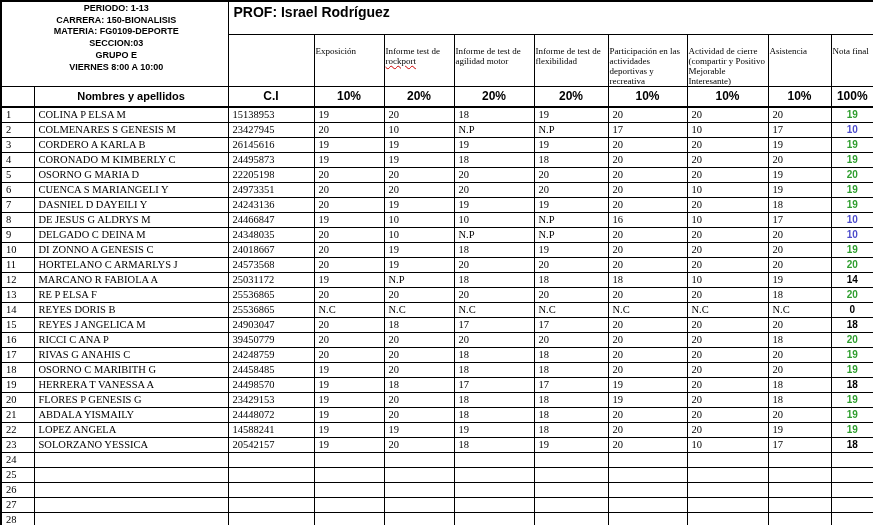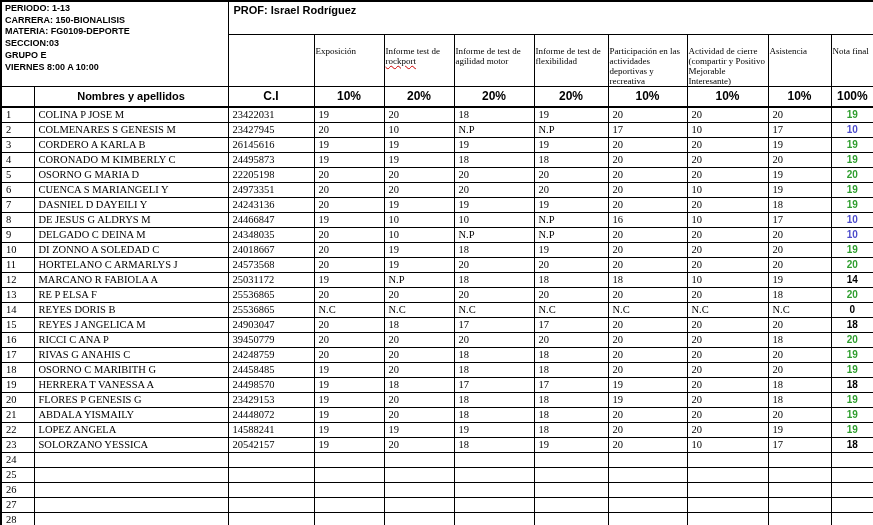--- a/index.html
+++ b/index.html
@@ -9,24 +9,24 @@
   }
   table.grid {
     border-collapse:collapse; table-layout:fixed;
     width:873px; height:525px; border:2px solid #000;
   }
   td { border:1px solid #000; padding:0; overflow:hidden; }
 
   
   td.info {
     vertical-align:top; padding:1px 0 0 3px; font-weight:bold;
-    font-size:9px; line-height:11.7px; white-space:nowrap;
+    font-size:9px; line-height:11.7px; white-space:nowrap;text-align:center;
   }
   td.prof {
-    vertical-align:top; padding:2px 0 0 5px; font-weight:bold; font-size:11px;
+    vertical-align:top; padding:2px 0 0 5px; font-weight:bold; font-size:14px;
   }
   tr.r-top { height:33px; }
   tr.r-criteria { height:39px; }
   tr.r-weights { height:21px; }
   td.crit {
     font-family:"Liberation Serif", serif; font-size:9px; line-height:10px;
     text-align:left; vertical-align:top; padding:11px 1px 0 1px; white-space:normal;
   }
   .squiggle {
     text-decoration-line:underline; text-decoration-style:wavy;
@@ -101,22 +101,22 @@
         <td class="wh">20%</td>
         <td class="wh">10%</td>
         <td class="wh">10%</td>
         <td class="wh">10%</td>
         <td class="wh">100%</td>
       </tr>
     </thead>
     <tbody>
         <tr>
           <td class="num">1</td>
-          <td class="name">COLINA P JOSE M</td>
-          <td class="ci">23422031</td>
+          <td class="name">COLINA P ELSA M</td>
+          <td class="ci">15138953</td>
           <td class="grade">19</td>
           <td class="grade">20</td>
           <td class="grade">18</td>
           <td class="grade">19</td>
           <td class="grade">20</td>
           <td class="grade">20</td>
           <td class="grade">20</td>
           <td class="final" style="color: rgb(47, 158, 47);">19</td>
         </tr>
         <tr>
@@ -218,21 +218,21 @@
           <td class="grade">10</td>
           <td class="grade">N.P</td>
           <td class="grade">N.P</td>
           <td class="grade">20</td>
           <td class="grade">20</td>
           <td class="grade">20</td>
           <td class="final" style="color: rgb(77, 77, 203);">10</td>
         </tr>
         <tr>
           <td class="num">10</td>
-          <td class="name">DI ZONNO A SOLEDAD C</td>
+          <td class="name">DI ZONNO A GENESIS C</td>
           <td class="ci">24018667</td>
           <td class="grade">20</td>
           <td class="grade">19</td>
           <td class="grade">18</td>
           <td class="grade">19</td>
           <td class="grade">20</td>
           <td class="grade">20</td>
           <td class="grade">20</td>
           <td class="final" style="color: rgb(47, 158, 47);">19</td>
         </tr>

